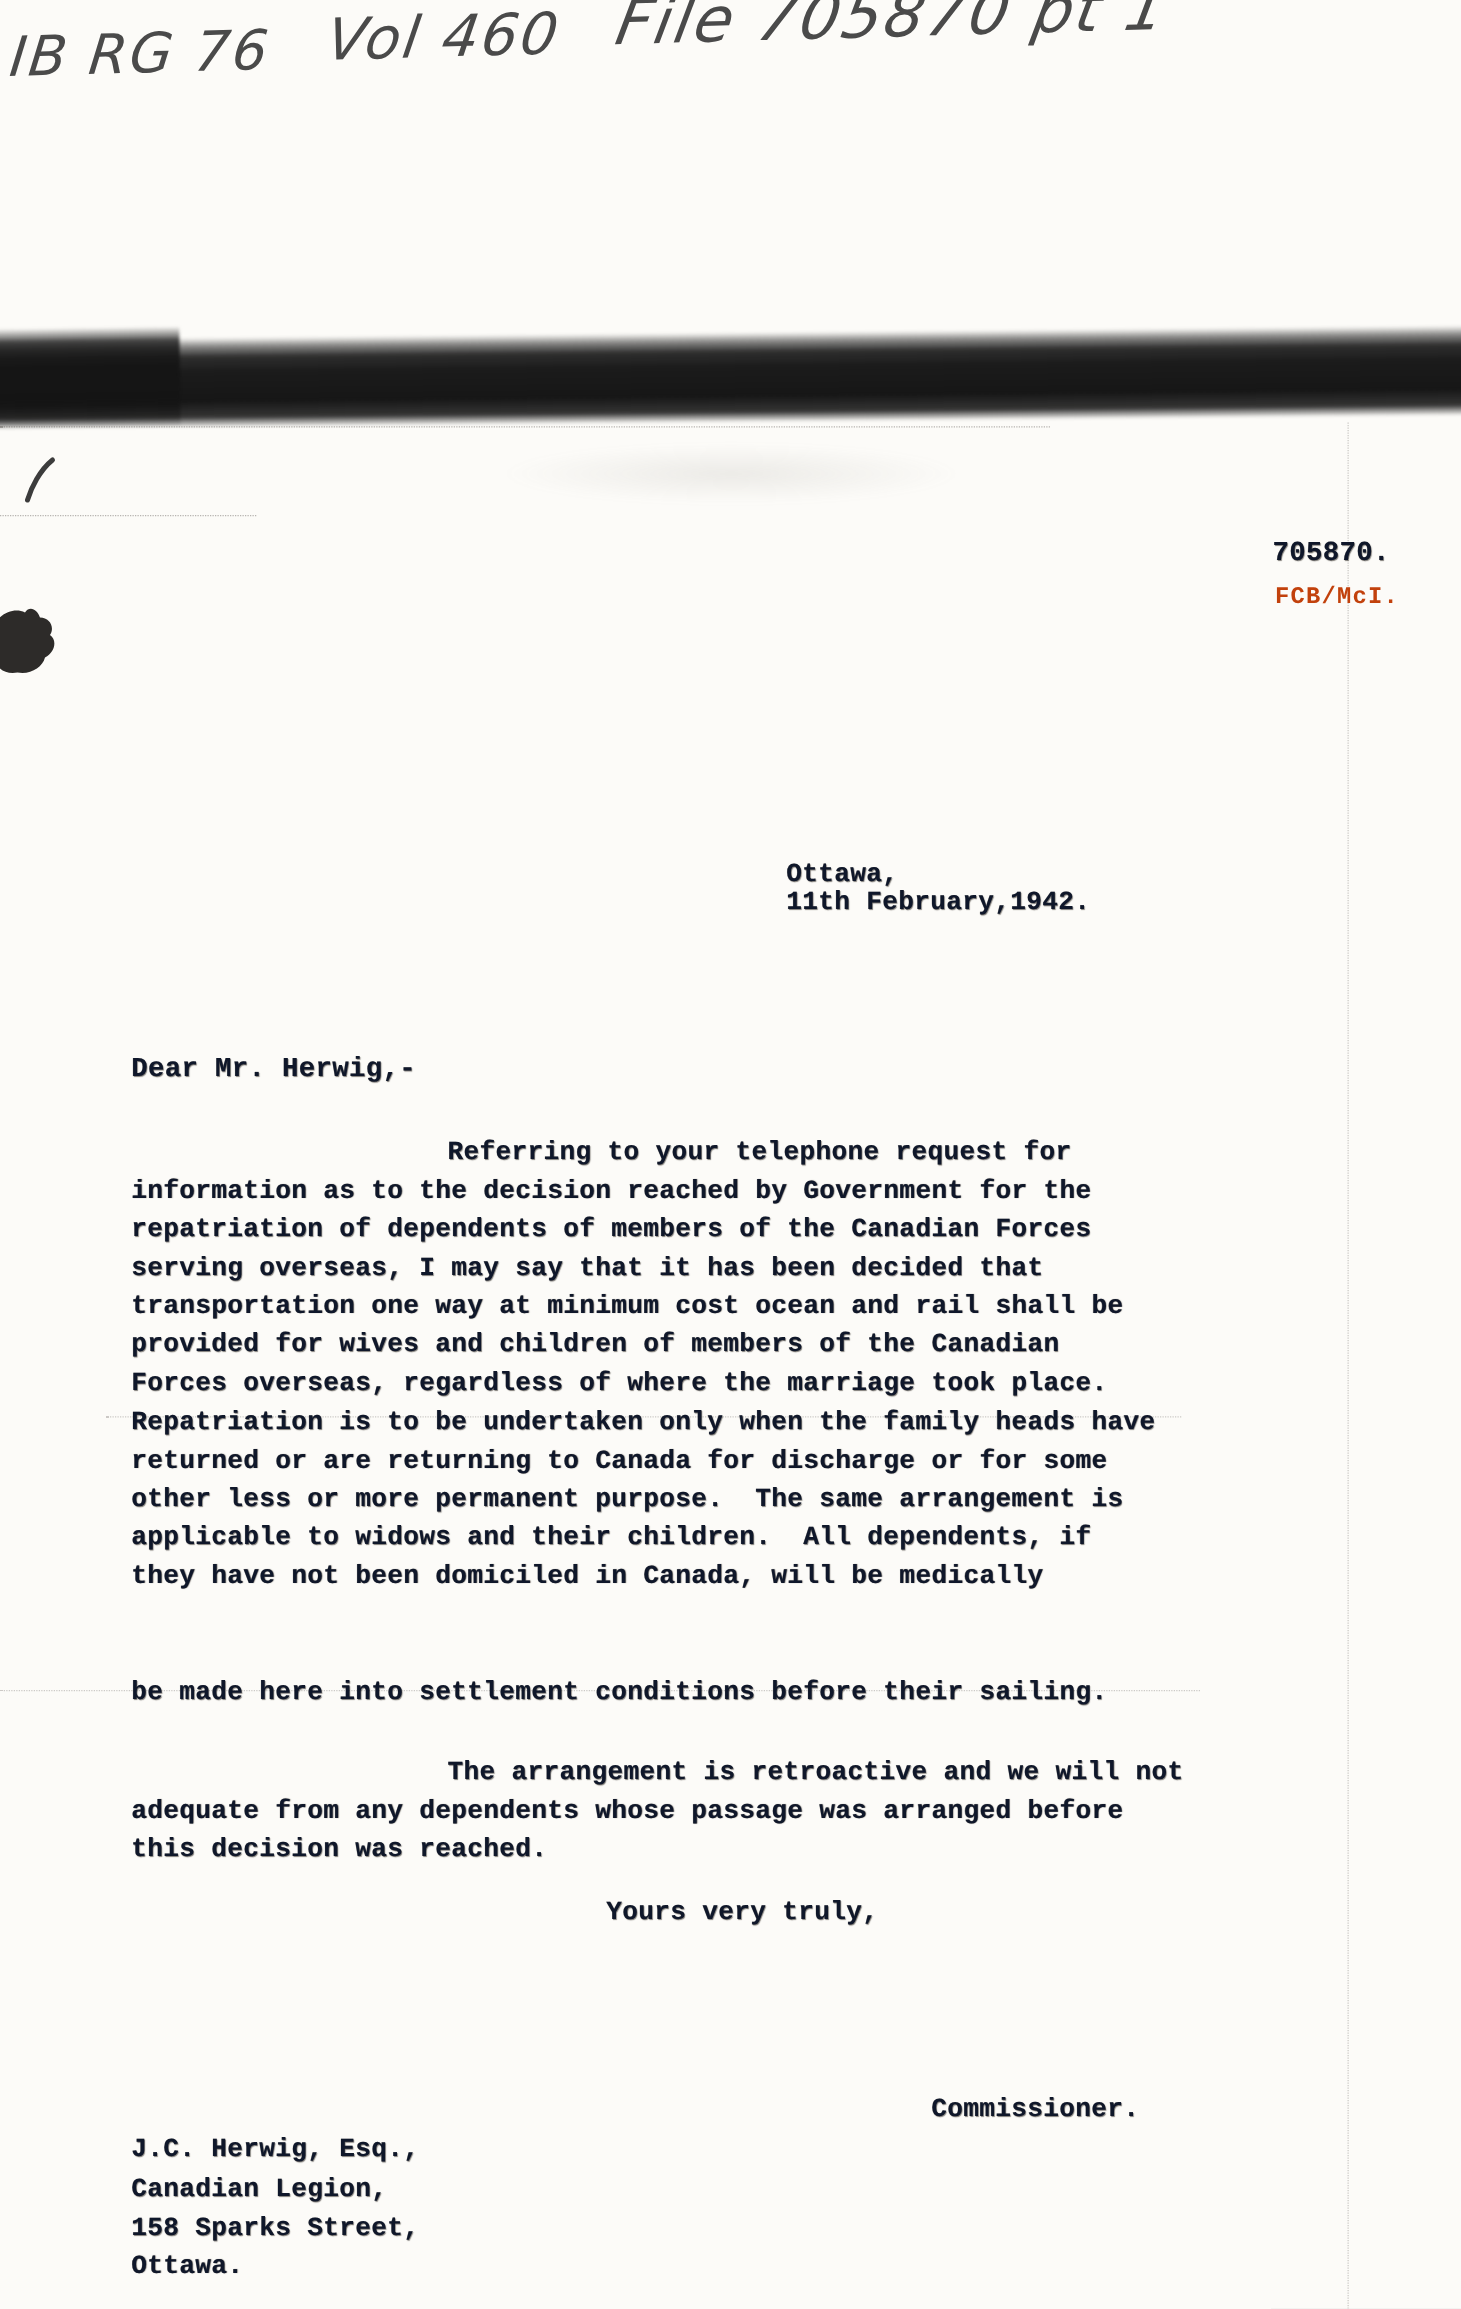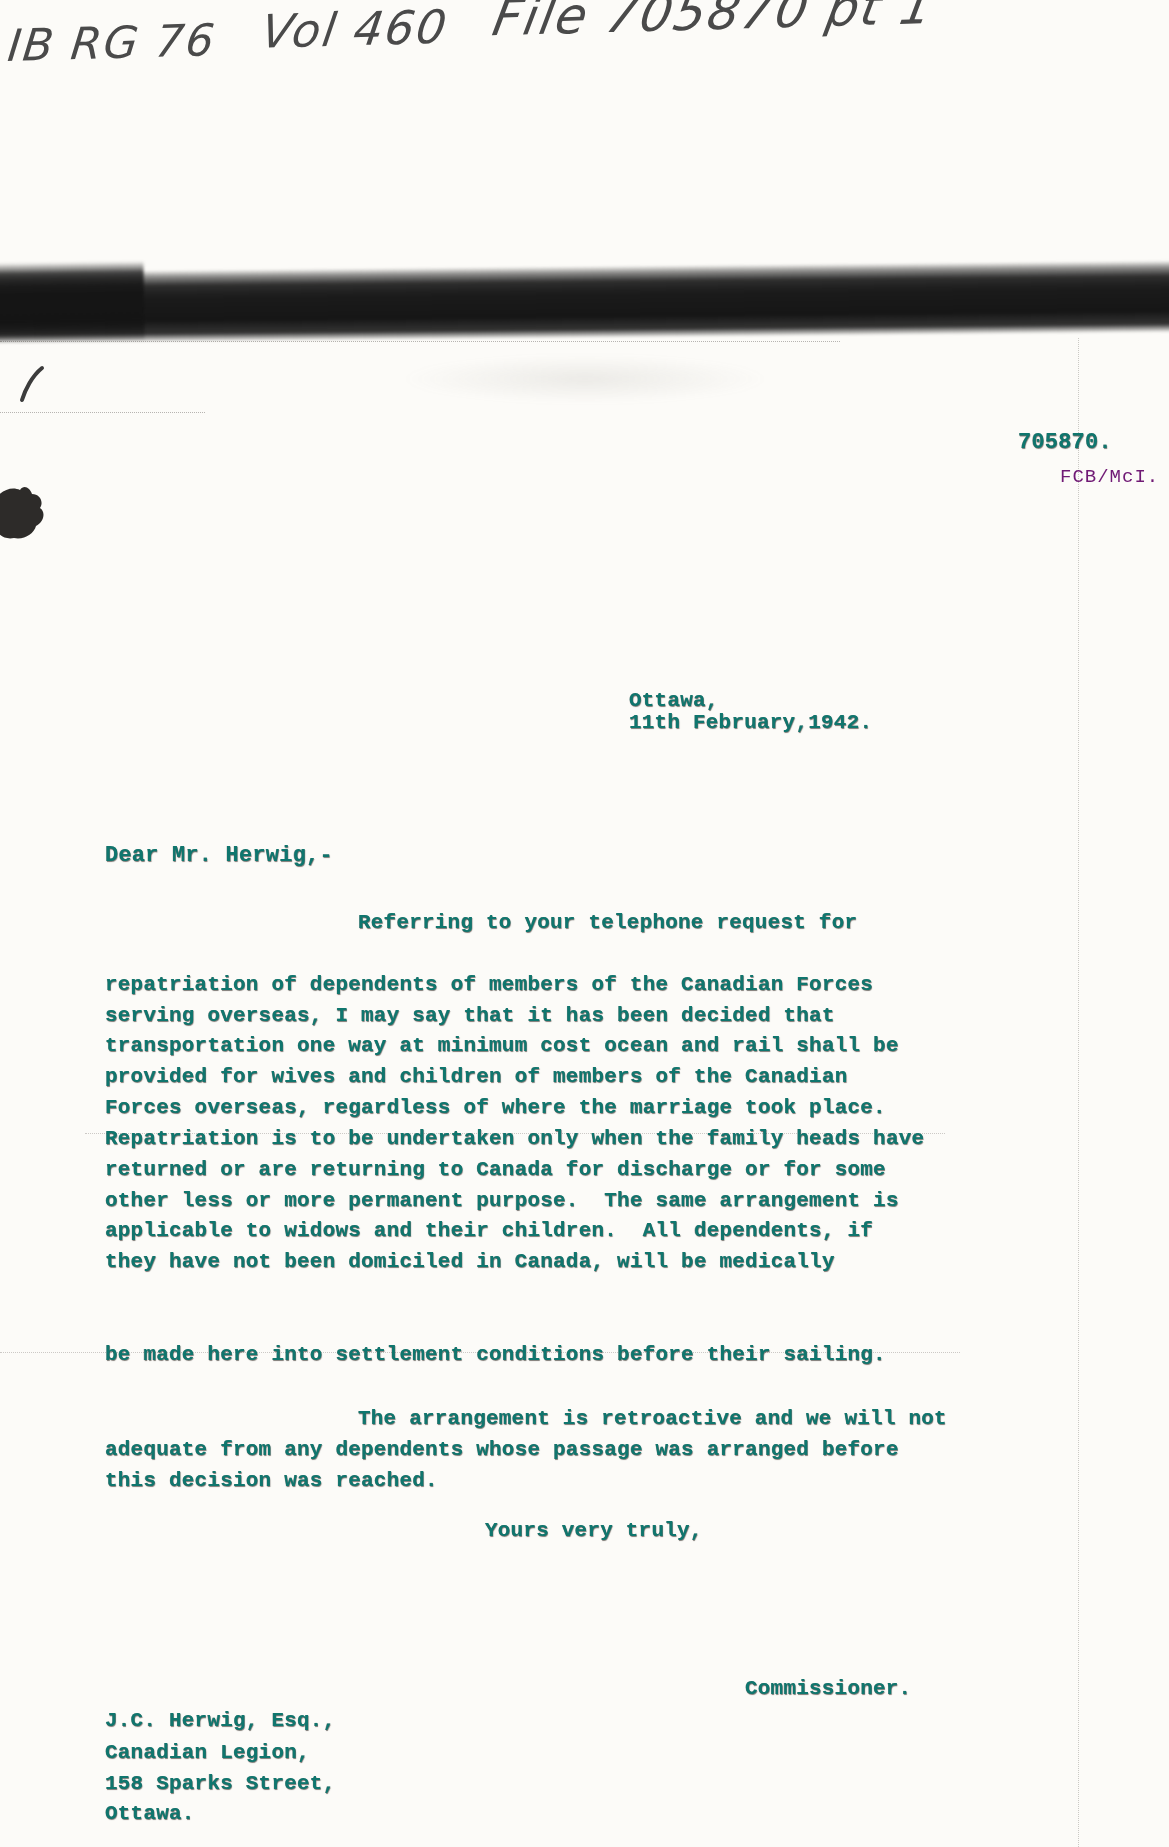--- a/index.html
+++ b/index.html
@@ -61,27 +61,27 @@
   .s4{left:0px;top:1352px;width:960px;opacity:.7;}
   .vdots{
     position:absolute;left:1078px;top:338px;height:1509px;width:0;
     border-left:1px dotted rgba(90,86,80,.30);
   }
   
   .tline{
     position:absolute;left:105px;
     font-family:"Liberation Mono", monospace;
     font-weight:700;font-size:21px;line-height:1;
-    color:#0f766e;white-space:pre;
+    color:#0f172a;white-space:pre;
     text-shadow:0.5px 0.7px 0.8px rgba(25,20,15,.55), -0.3px 0 0.4px rgba(25,20,15,.35);
     letter-spacing:0.2px;
   }
   .indent{left:358px;}
   .fileno{left:1018px;top:432px;font-size:22px;}
-  .refinit{left:1060px;top:468px;font-size:19px;font-weight:400;color:#701a75;text-shadow:none;letter-spacing:1px;}
+  .refinit{left:1020px;top:468px;font-size:19px;font-weight:700;color:#c2410c;text-shadow:none;letter-spacing:1px;}
   .city{left:629px;top:690px;}
   .date{left:629px;top:712px;}
   .salutation{top:845px;font-size:22px;}
   .valediction{left:485px;top:1520px;}
   .signtitle{left:745px;top:1678px;}
 </style>
 </head>
 <body>
 
 <div class="page">
@@ -115,20 +115,21 @@
 
   <div class="tline fileno">705870.</div>
   <div class="tline refinit">FCB/McI.</div>
 
   <div class="tline city">Ottawa,</div>
   <div class="tline date">11th February,1942.</div>
 
   <div class="tline salutation">Dear Mr. Herwig,-</div>
 
   <div class="tline indent" style="top:912px">Referring to your telephone request for</div>
+  <div class="tline" style="top:943px">information as to the decision reached by Government for the</div>
   <div class="tline" style="top:974px">repatriation of dependents of members of the Canadian Forces</div>
   <div class="tline" style="top:1005px">serving overseas, I may say that it has been decided that</div>
   <div class="tline" style="top:1035px">transportation one way at minimum cost ocean and rail shall be</div>
   <div class="tline" style="top:1066px">provided for wives and children of members of the Canadian</div>
   <div class="tline" style="top:1097px">Forces overseas, regardless of where the marriage took place.</div>
   <div class="tline" style="top:1128px">Repatriation is to be undertaken only when the family heads have</div>
   <div class="tline" style="top:1159px">returned or are returning to Canada for discharge or for some</div>
   <div class="tline" style="top:1190px">other less or more permanent purpose.  The same arrangement is</div>
   <div class="tline" style="top:1220px">applicable to widows and their children.  All dependents, if</div>
   <div class="tline" style="top:1251px">they have not been domiciled in Canada, will be medically</div>

